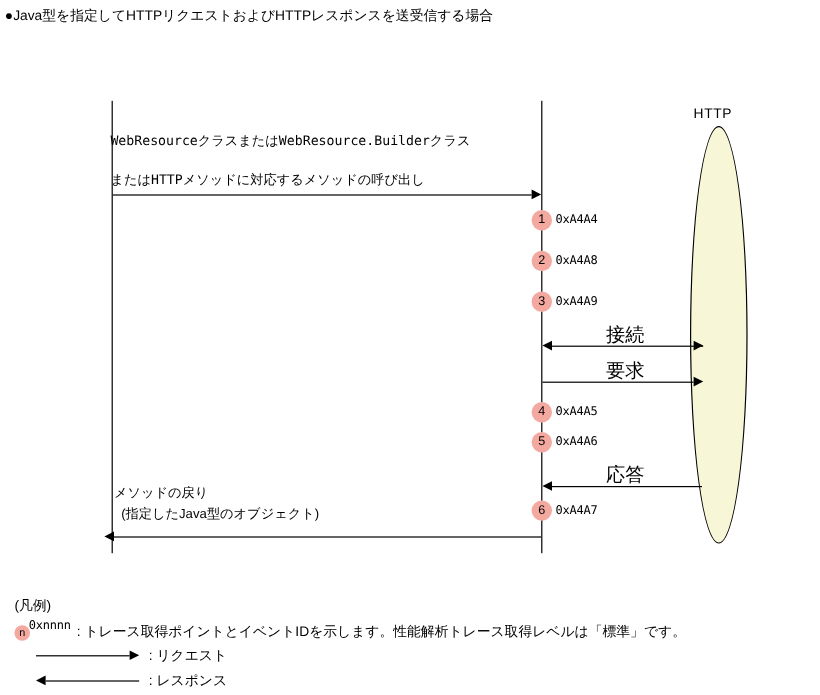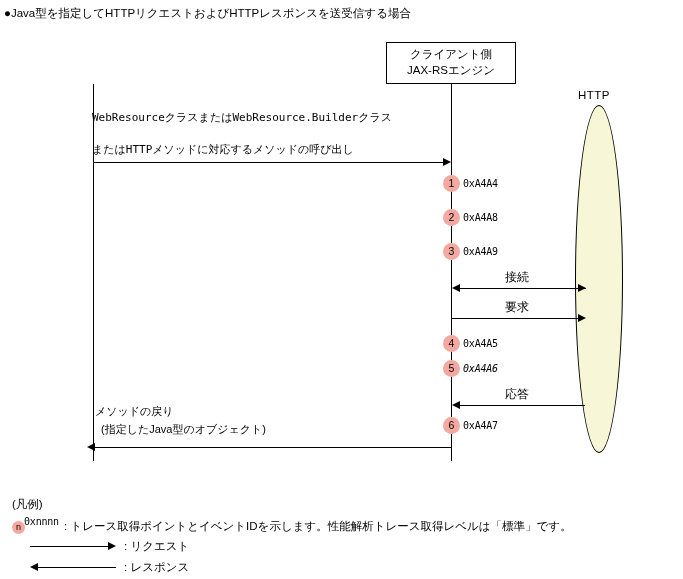--- a/index.html
+++ b/index.html
@@ -116,21 +116,21 @@
     font-family: "DejaVu Sans Mono", monospace;
     font-size: 11px;
     line-height: 1.45;
     white-space: pre;
   }
   .msg-jp {
     font-family: "Liberation Sans", sans-serif;
   }
 
   .mini-label {
-    font-size: 12px;
+    font-size: 16px;
   }
 
   
   .legend-title {
     left: 12px;
     top: 497px;
     font-size: 11.5px;
   }
   .legend-row-text {
     font-size: 11.5px;
@@ -148,24 +148,20 @@
   }
 </style>
 </head>
 <body>
 
 <div class="canvas">
 
   <div class="abs title">●Java型を指定してHTTPリクエストおよびHTTPレスポンスを送受信する場合</div>
 
 
-  <div class="abs box box-engine">
-    <div>クライアント側</div>
-    <div>JAX-RSエンジン</div>
-  </div>
 
   <div class="abs http-label">HTTP</div>
   <div class="abs http-oval"></div>
 
   <div class="abs lifeline ll-client"></div>
   <div class="abs lifeline ll-engine"></div>
 
   <div class="abs msg" style="left:92px; top:110px;">WebResourceクラスまたはWebResource.Builderクラス</div>
   <div class="abs msg" style="left:92px; top:142px;">またはHTTPメソッドに対応するメソッドの呼び出し</div>
 
@@ -187,21 +183,21 @@
   <div class="abs arrow-head left" style="left:452px; top:284px;"></div>
 
   <div class="abs mini-label" style="left:505px; top:299px;">要求</div>
   <div class="abs arrow-line" style="left:452px; top:318px; width:126px;"></div>
   <div class="abs arrow-head right" style="left:578px; top:314px;"></div>
 
   <div class="abs badge" style="left:443px; top:335px;">4</div>
   <div class="abs evid" style="left:463px; top:338px;">0xA4A5</div>
 
   <div class="abs badge" style="left:443px; top:360px;">5</div>
-  <div class="abs evid" style="left:463px; top:363px;font-style:italic;">0xA4A6</div>
+  <div class="abs evid" style="left:463px; top:363px;">0xA4A6</div>
 
   <div class="abs mini-label" style="left:505px; top:386px;">応答</div>
   <div class="abs arrow-line" style="left:459px; top:405px; width:126px;"></div>
   <div class="abs arrow-head left" style="left:452px; top:401px;"></div>
 
   <div class="abs msg msg-jp" style="left:95px; top:404px;">メソッドの戻り</div>
   <div class="abs msg msg-jp" style="left:101px; top:422px;">(指定したJava型のオブジェクト)</div>
 
   <div class="abs badge" style="left:443px; top:417px;">6</div>
   <div class="abs evid" style="left:463px; top:420px;">0xA4A7</div>

